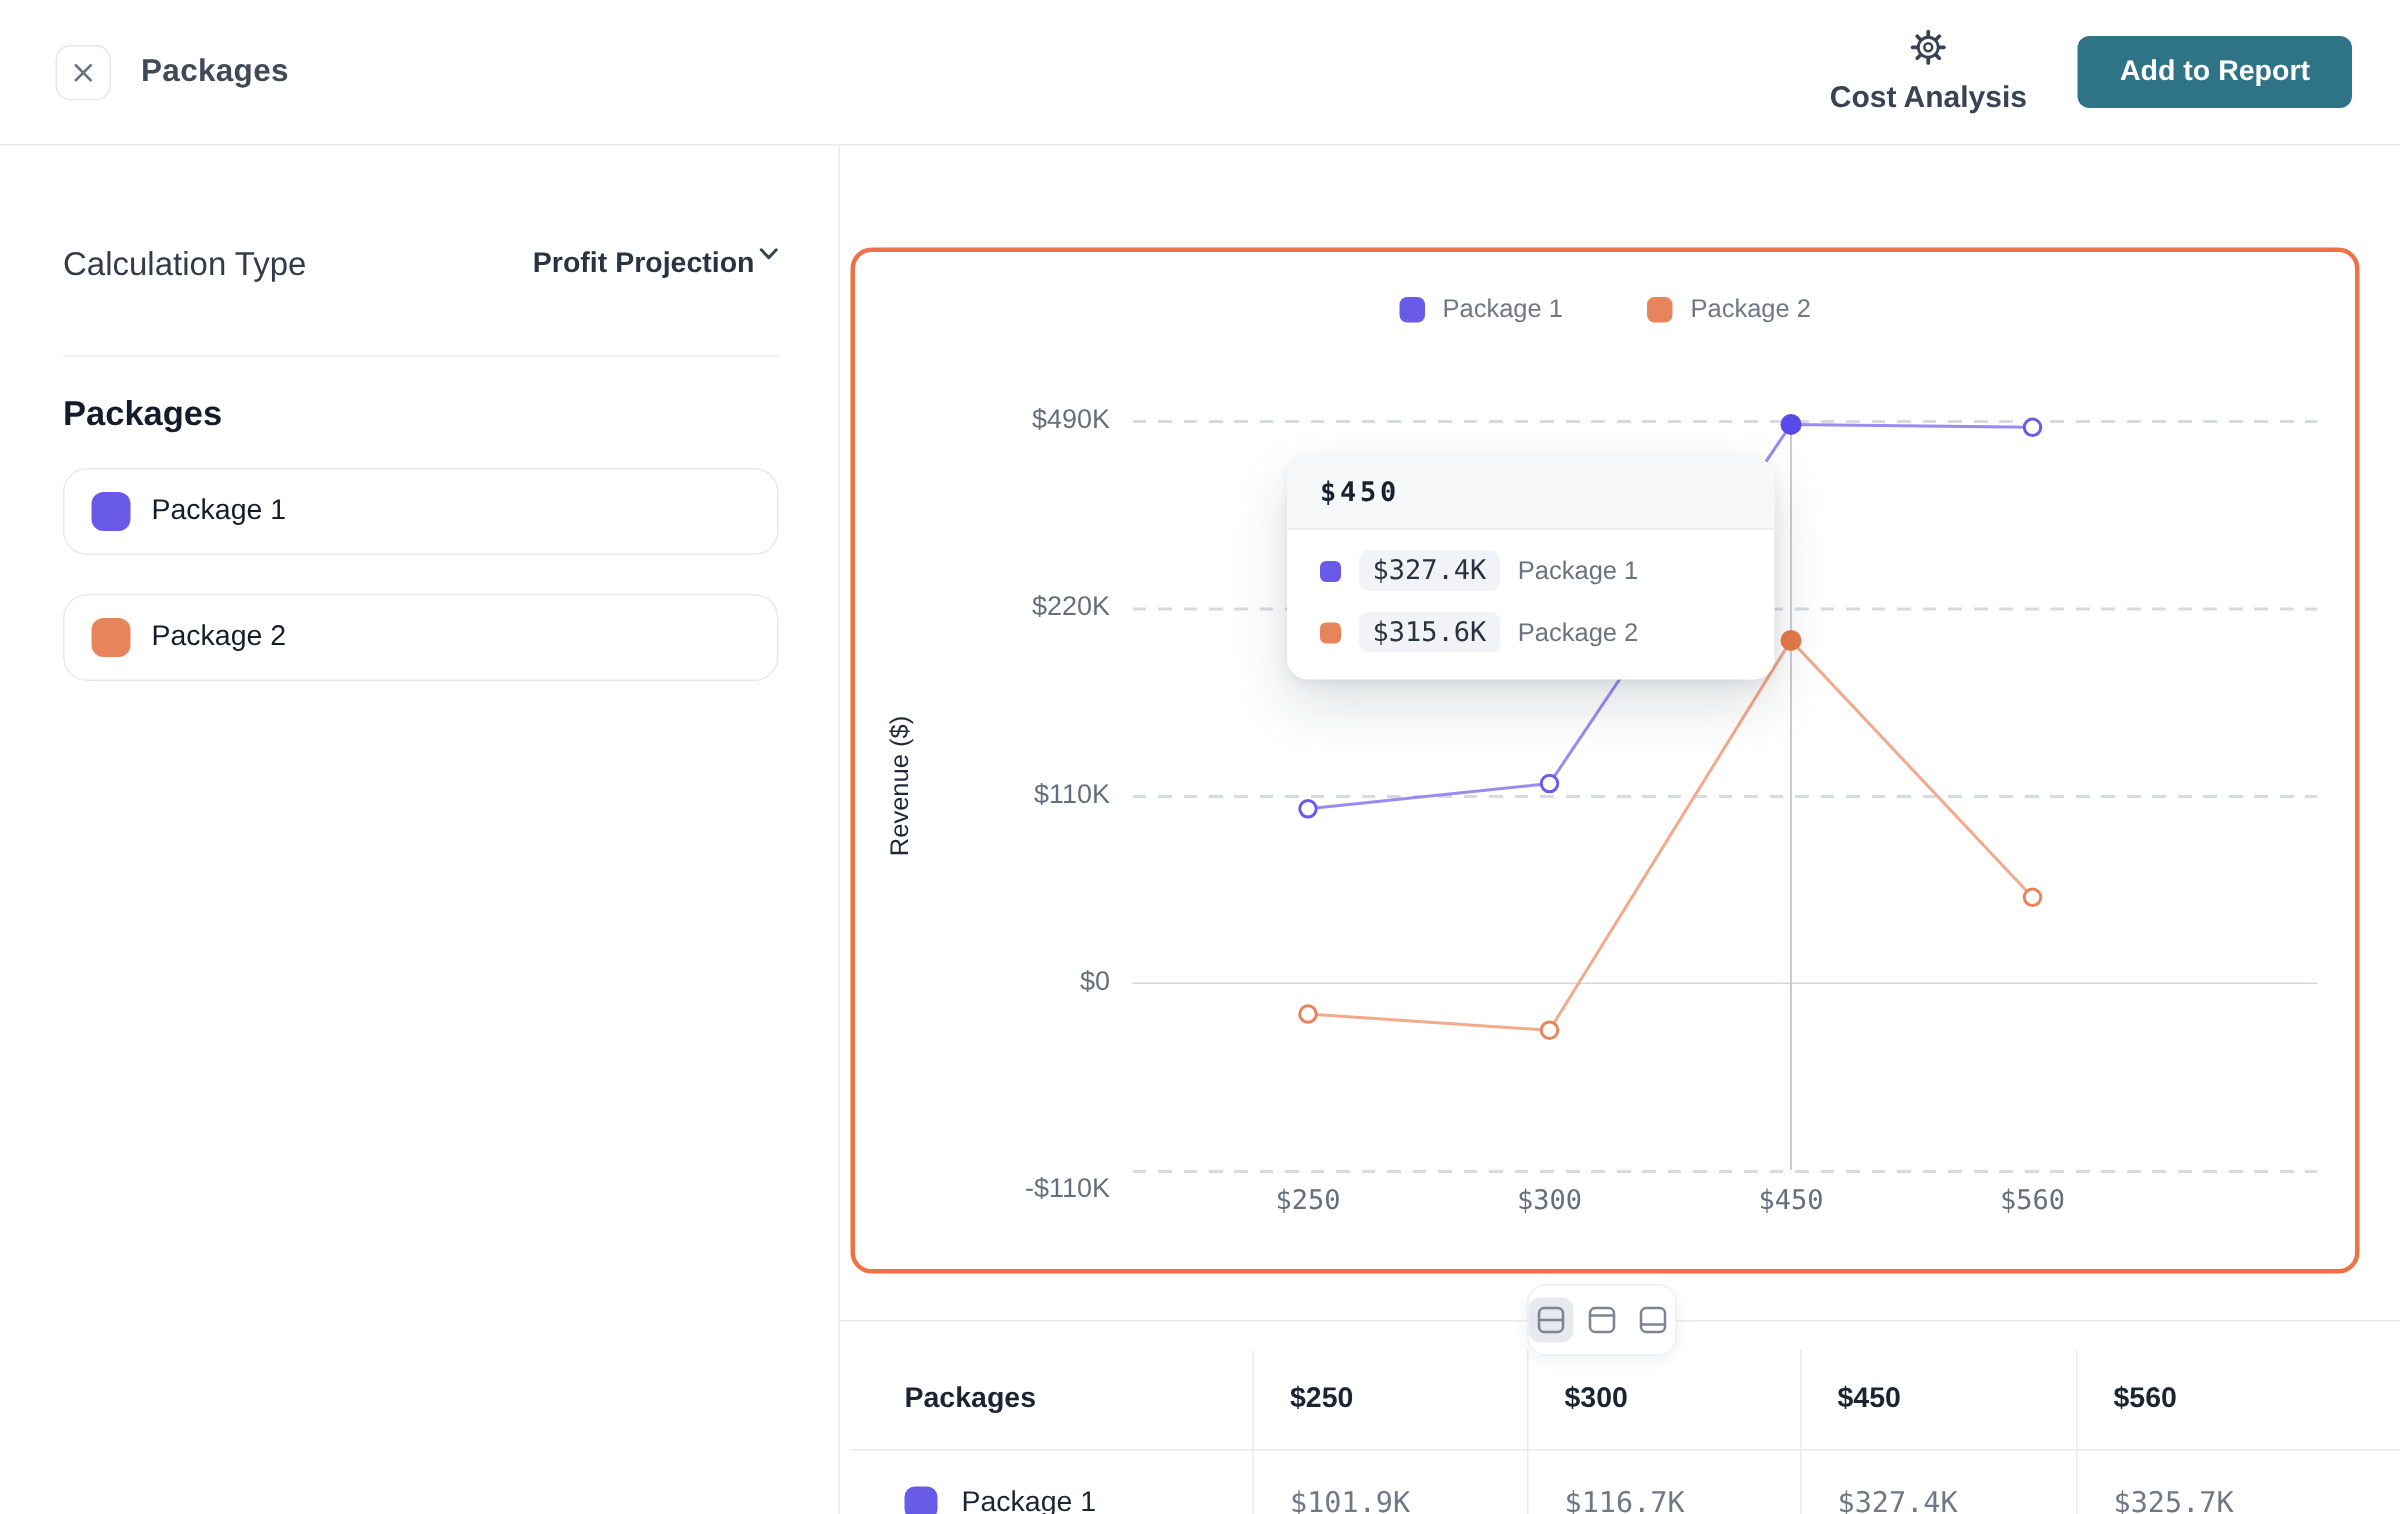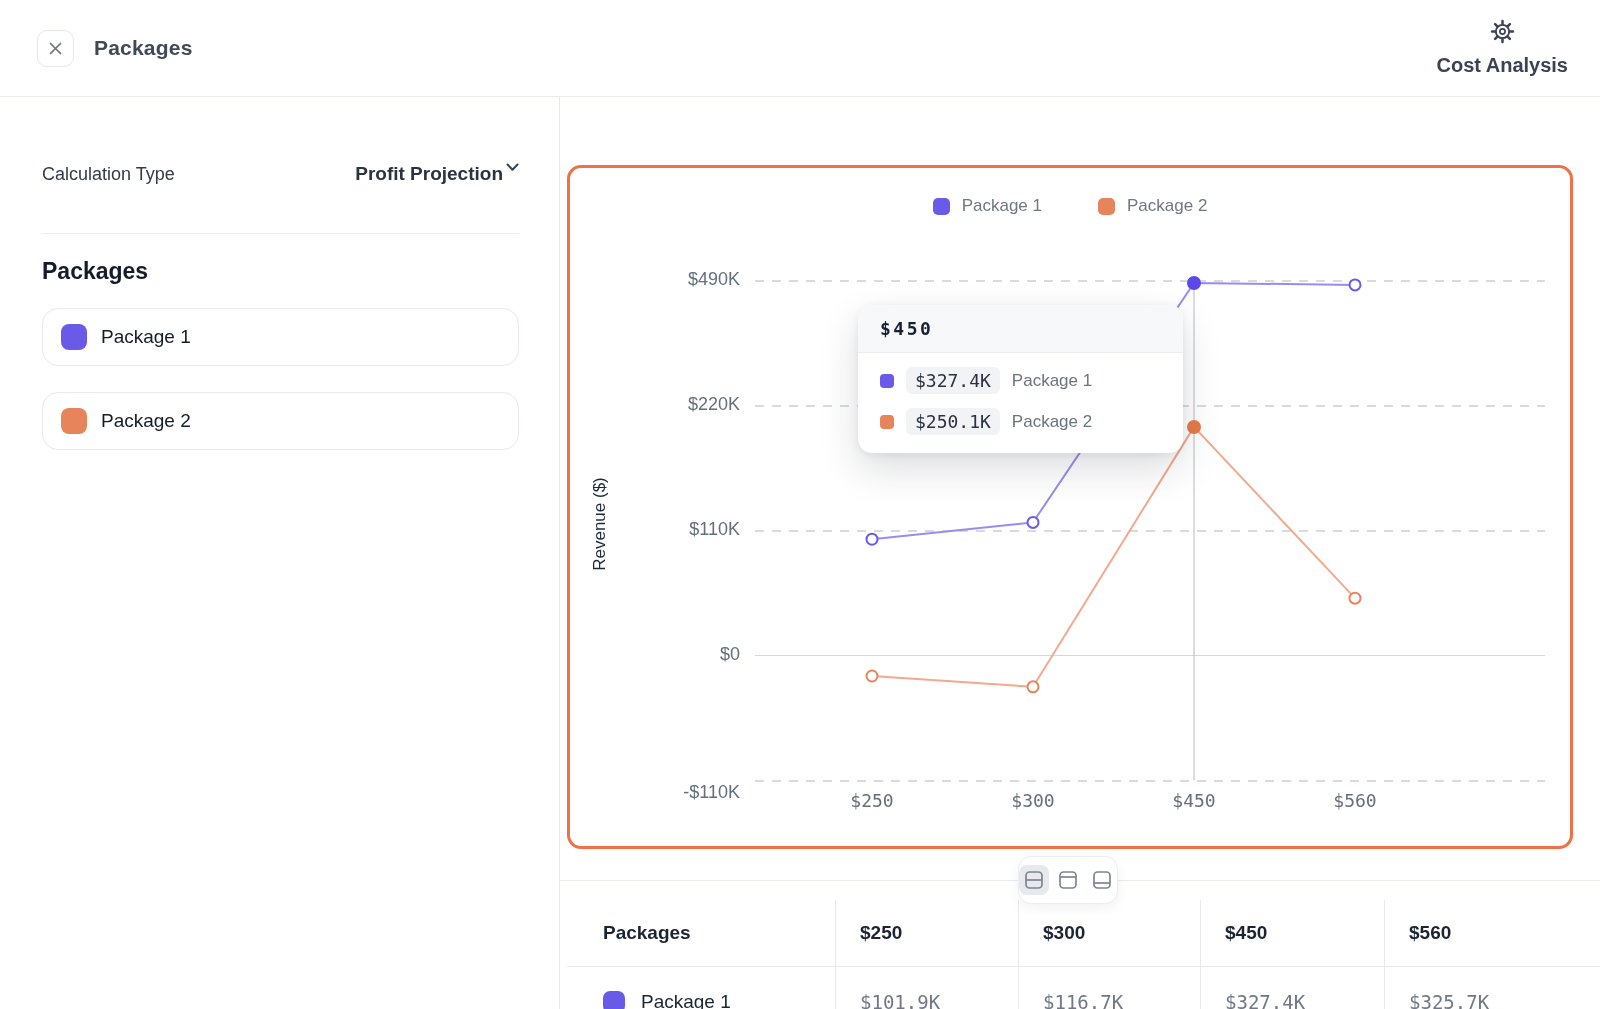--- a/index.html
+++ b/index.html
@@ -20,21 +20,21 @@
                    color:#3a4354; cursor:pointer;flex-direction:column; }
   .add-report-btn { background:#2F7486; color:#fff; font-size:19px; font-weight:700;
                     border:none; border-radius:8px; height:48px; padding:0 28px; cursor:pointer;
                     font-family:"Liberation Sans", sans-serif; }
 
   
   .panel { position:absolute; left:0; top:97px; width:560px; height:912px;
            border-right:1px solid #e8eaed; padding:66px 40px 0 42px; background:#fff; }
   .panel-row { display:flex; align-items:center; justify-content:space-between; }
   .panel-row + .panel-row { margin-top:46px; }
-  .panel-label { font-size:18px; color:#333b49; }
+  .panel-label { font-size:22px; color:#333b49; }
   .panel-value { display:flex; gap:3px; font-size:19px; font-weight:700;
                  color:#2a3342; cursor:pointer; }
   .panel-divider { border:none; border-top:1px solid #eceef1; margin-top:48px; }
   .packages-heading { margin-top:22px; font-size:23px; line-height:30px; font-weight:700; color:#141c2c; }
   .package-card { margin-top:22px; height:58px; border:1px solid #e7e9ee; border-radius:16px;
                   display:flex; align-items:center; padding:0 18px; gap:14px; background:#fff;
                   cursor:pointer; }
   .package-card + .package-card { margin-top:26px; }
   .swatch { border-radius:8px; flex:0 0 auto; }
   .sw-lg { width:26px; height:26px; }
@@ -129,20 +129,21 @@
               <path d="M7.05 16.95 L4.93 19.07"></path>
             <path d="M5 12 L2 12"></path>
               <path d="M7.05 7.05 L4.93 4.93"></path>
             <path d="M12 5 L12 2"></path>
               <path d="M16.95 7.05 L19.07 4.93"></path>
           </g>
         </svg>
       </span>
       <span>Cost Analysis</span>
     </div>
+    <button class="add-report-btn">Add to Report</button>
   </div>
 </header>
 
 <aside class="panel">
   <div class="panel-row">
     <span class="panel-label">Calculation Type</span>
     <span class="panel-value">
       <span>Profit Projection</span>
       <span>
         <svg width="13" height="9" viewBox="0 0 13 9" fill="none">
@@ -217,21 +218,21 @@
     <div class="tooltip">
       <div class="tooltip-header mono">$450</div>
       <div class="tooltip-body">
         <div class="tooltip-row">
           <span class="sw-xs sw-purple"></span>
           <span class="tt-value mono">$327.4K</span>
           <span class="tt-label">Package 1</span>
         </div>
         <div class="tooltip-row">
           <span class="sw-xs sw-orange"></span>
-          <span class="tt-value mono">$250.1K</span>
+          <span class="tt-value mono">$315.6K</span>
           <span class="tt-label">Package 2</span>
         </div>
       </div>
     </div>
   </div>
 
   <div class="bottom-divider"></div>
   <div class="view-toolbar">
     <button class="view-btn active">
       <span>

